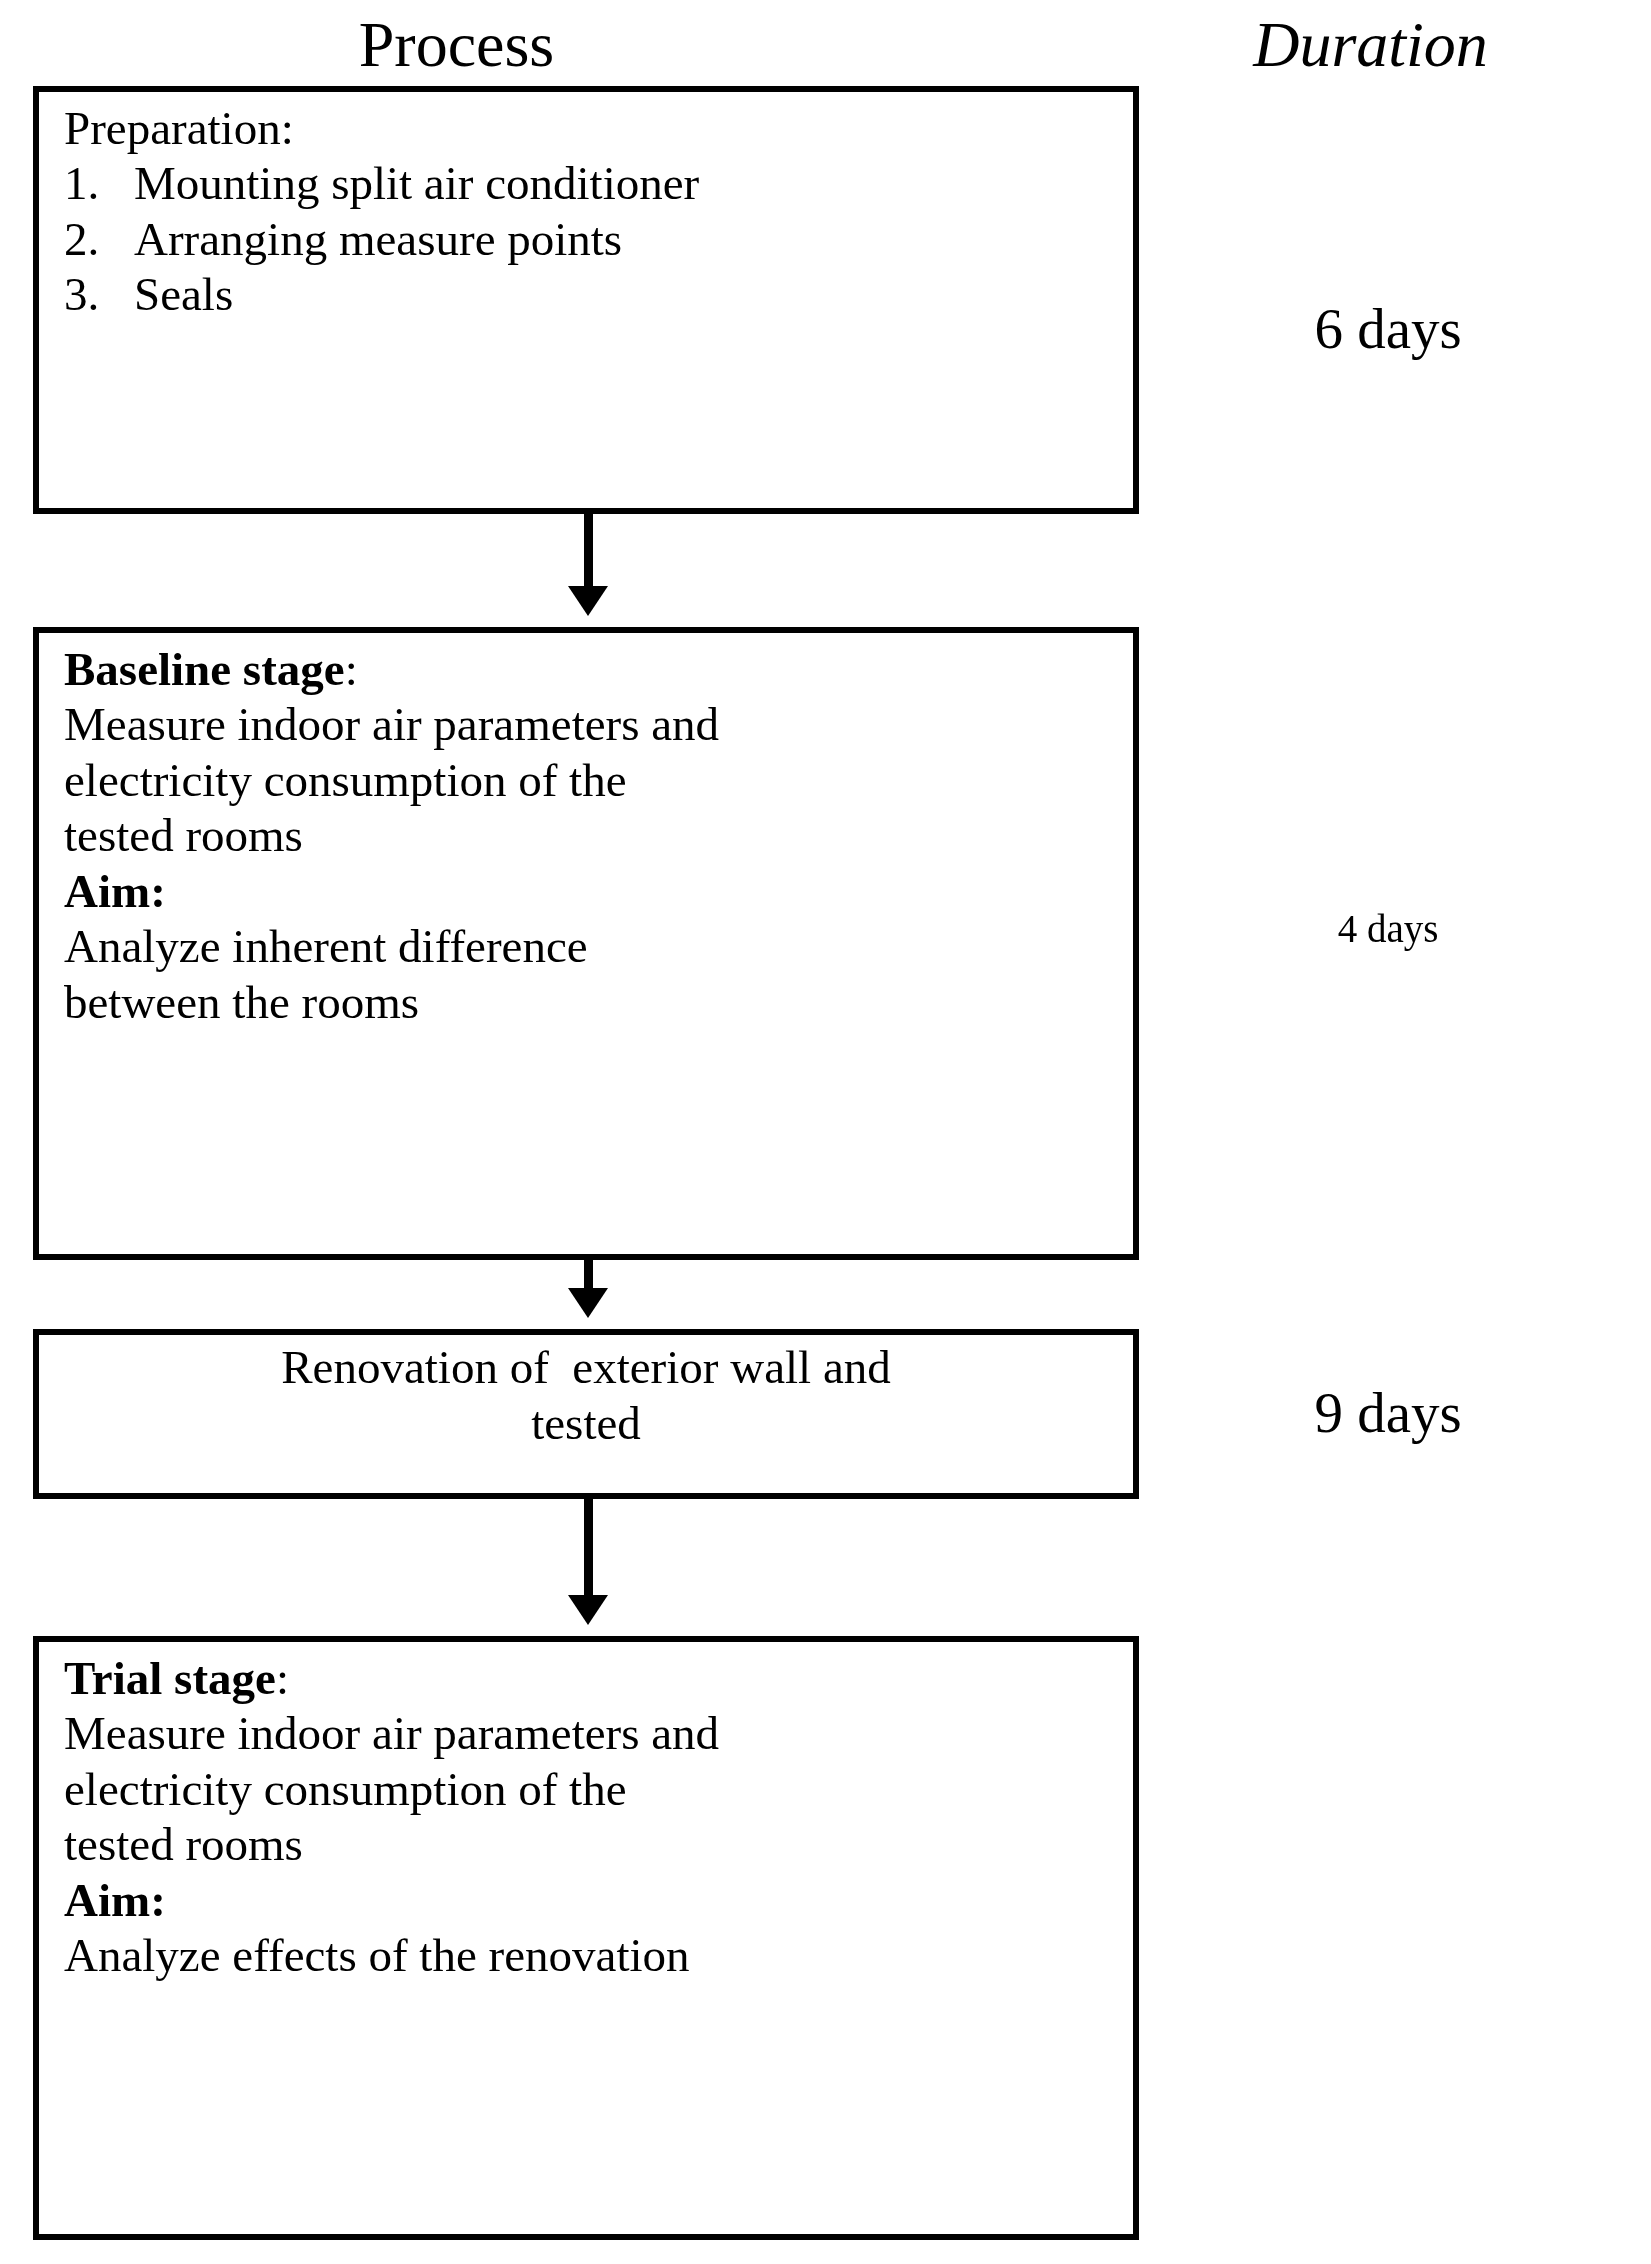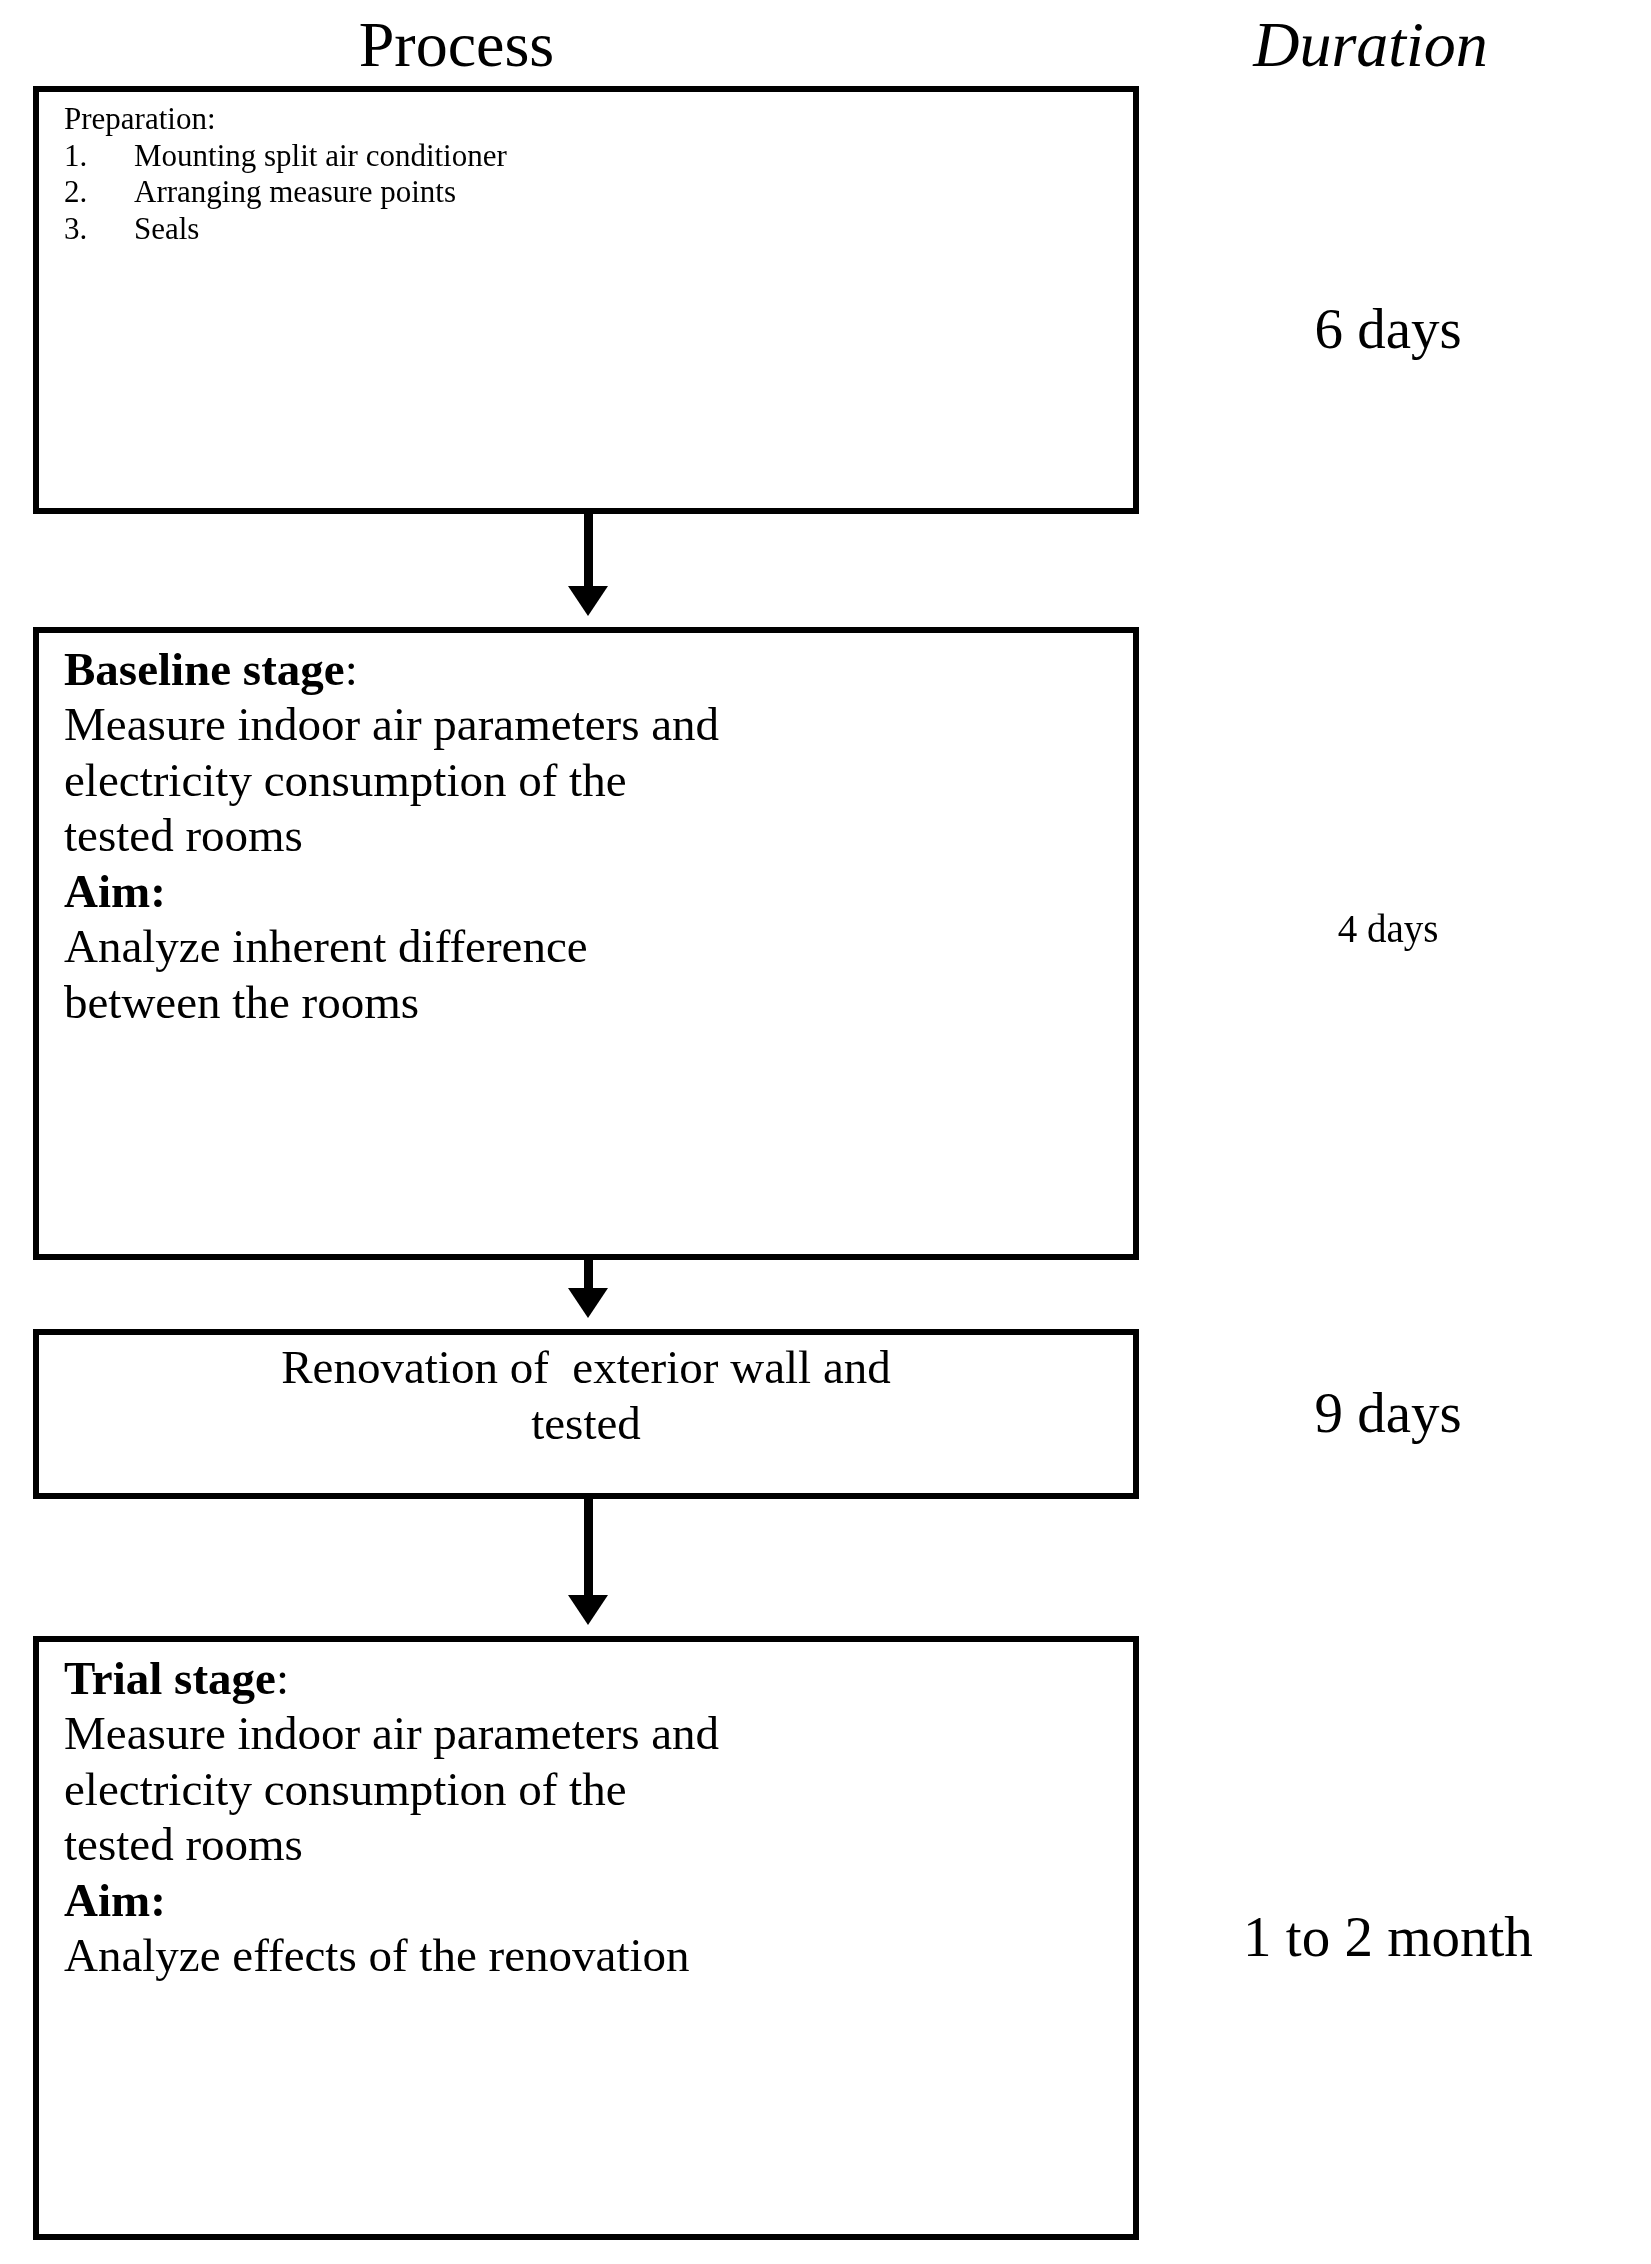--- a/index.html
+++ b/index.html
@@ -126,21 +126,21 @@
 </head>
 <body>
 
 <div class="canvas" style="width: 1651px; height: 2264px;">
 
   <div class="col-header" id="hdr-process" style="font-size: 64px; top: 12.5px;">Process</div>
 
   <div class="col-header" id="hdr-duration" style="font-size: 64px; top: 12.5px;">Duration</div>
 
   <div class="proc-box" id="box-prep" style="top: 86px; height: 428px;">
-    <div class="box-inner" style="font-size: 31px; line-height: 1.18;">
+    <div class="box-inner" style="font-size: 47px; line-height: 1.18;">
       <div class="line">Preparation:</div>
       <ul class="num-list">
         <li>
           <span class="num">1.</span>
           <span>Mounting split air conditioner</span>
         </li>
         <li>
           <span class="num">2.</span>
           <span>Arranging measure points</span>
         </li>
@@ -196,16 +196,15 @@
     <div class="box-inner" style="font-size: 47px; line-height: 1.18;">
       <div class="line"><span class="bold-head">Trial stage</span><span>:</span></div>
       <div class="line">Measure indoor air parameters and</div>
       <div class="line">electricity consumption of the</div>
       <div class="line">tested rooms</div>
       <div class="line bold-head">Aim:</div>
       <div class="line">Analyze effects of the renovation</div>
     </div>
   </div>
 
-  <div class="duration" id="dur-trial" style="top: 1908px; font-size: 57px;">1 to 2 month</div>
 
 </div>
 
 
 </body></html>

